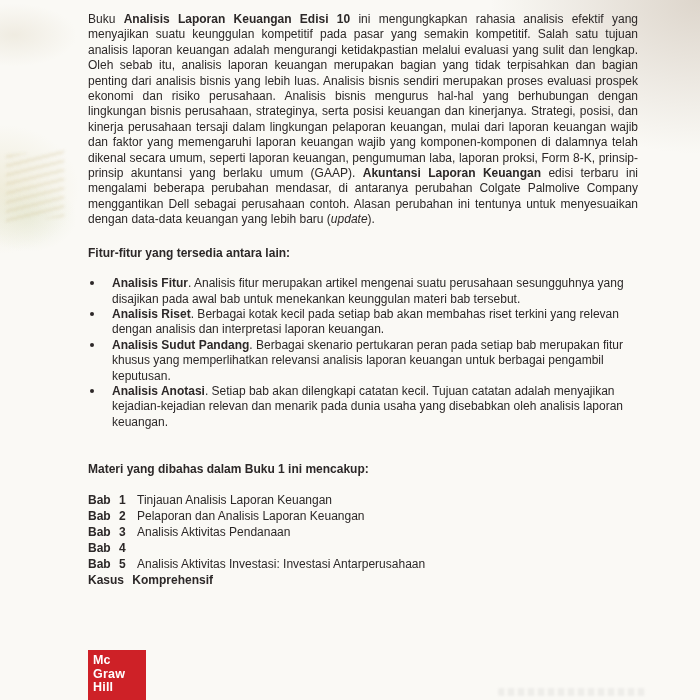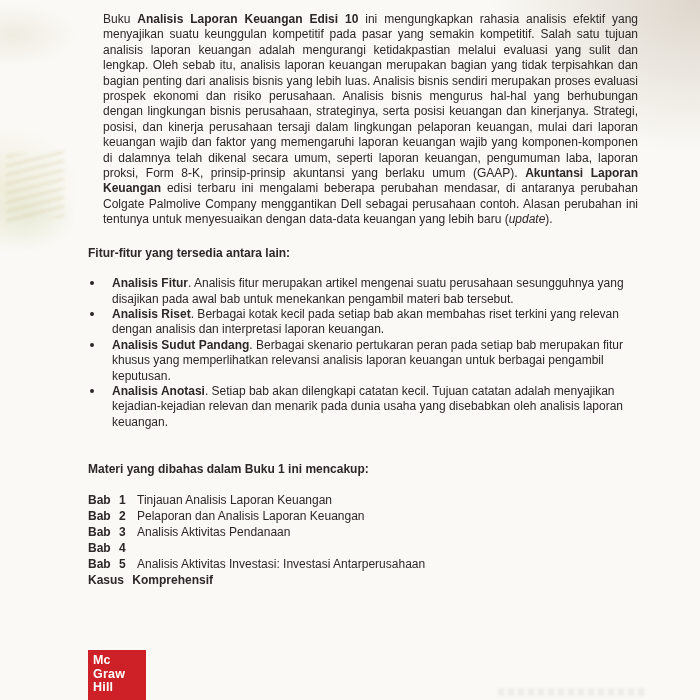--- a/index.html
+++ b/index.html
@@ -34,21 +34,20 @@
     position: absolute;
     left: 88px;
     top: 12px;
     width: 550px;
     font-size: 12px;
     line-height: 15.4px;
   }
 
   .intro-paragraph {
     text-align: justify;
-    margin-left: 15px;
   }
   .intro-paragraph b { font-weight: 700; }
   .intro-paragraph i { font-style: italic; }
 
   .section-heading {
     font-weight: 700;
     margin-top: 18px;
   }
 
   .feature-list {
@@ -126,21 +125,21 @@
 
 <div class="scan-smudge"></div>
 
 <div class="content">
 
   <p class="intro-paragraph"><span>Buku </span><b>Analisis Laporan Keuangan Edisi 10</b><span> ini mengungkapkan rahasia analisis efektif yang menyajikan suatu keunggulan kompetitif pada pasar yang semakin kompetitif. Salah satu tujuan analisis laporan keuangan adalah mengurangi ketidakpastian melalui evaluasi yang sulit dan lengkap. Oleh sebab itu, analisis laporan keuangan merupakan bagian yang tidak terpisahkan dan bagian penting dari analisis bisnis yang lebih luas. Analisis bisnis sendiri merupakan proses evaluasi prospek ekonomi dan risiko perusahaan. Analisis bisnis mengurus hal-hal yang berhubungan dengan lingkungan bisnis perusahaan, strateginya, serta posisi keuangan dan kinerjanya. Strategi, posisi, dan kinerja perusahaan tersaji dalam lingkungan pelaporan keuangan, mulai dari laporan keuangan wajib dan faktor yang memengaruhi laporan keuangan wajib yang komponen-komponen di dalamnya telah dikenal secara umum, seperti laporan keuangan, pengumuman laba, laporan proksi, Form 8-K, prinsip-prinsip akuntansi yang berlaku umum (GAAP). </span><b>Akuntansi Laporan Keuangan</b><span> edisi terbaru ini mengalami beberapa perubahan mendasar, di antaranya perubahan Colgate Palmolive Company menggantikan Dell sebagai perusahaan contoh. Alasan perubahan ini tentunya untuk menyesuaikan dengan data-data keuangan yang lebih baru (</span><i>update</i><span>).</span></p>
 
   <div class="section-heading">Fitur-fitur yang tersedia antara lain:</div>
 
   <ul class="feature-list">
-    <li><span class="bullet-dot"></span><b>Analisis Fitur</b><span>. Analisis fitur merupakan artikel mengenai suatu perusahaan sesungguhnya yang disajikan pada awal bab untuk menekankan pengambil materi bab tersebut.</span></li>
+    <li><span class="bullet-dot"></span><b>Analisis Fitur</b><span>. Analisis fitur merupakan artikel mengenai suatu perusahaan sesungguhnya yang disajikan pada awal bab untuk menekankan keunggulan materi bab tersebut.</span></li>
     <li><span class="bullet-dot"></span><b>Analisis Riset</b><span>. Berbagai kotak kecil pada setiap bab akan membahas riset terkini yang relevan dengan analisis dan interpretasi laporan keuangan.</span></li>
     <li><span class="bullet-dot"></span><b>Analisis Sudut Pandang</b><span>. Berbagai skenario pertukaran peran pada setiap bab merupakan fitur khusus yang memperlihatkan relevansi analisis laporan keuangan untuk berbagai pengambil keputusan.</span></li>
     <li><span class="bullet-dot"></span><b>Analisis Anotasi</b><span>. Setiap bab akan dilengkapi catatan kecil. Tujuan catatan adalah menyajikan kejadian-kejadian relevan dan menarik pada dunia usaha yang disebabkan oleh analisis laporan keuangan.</span></li>
   </ul>
 
   <div class="section-heading contents-heading">Materi yang dibahas dalam Buku 1 ini mencakup:</div>
 
   <div class="chapter-list">
     <div class="chapter-row">
         <span class="chapter-label">Bab 1</span>

